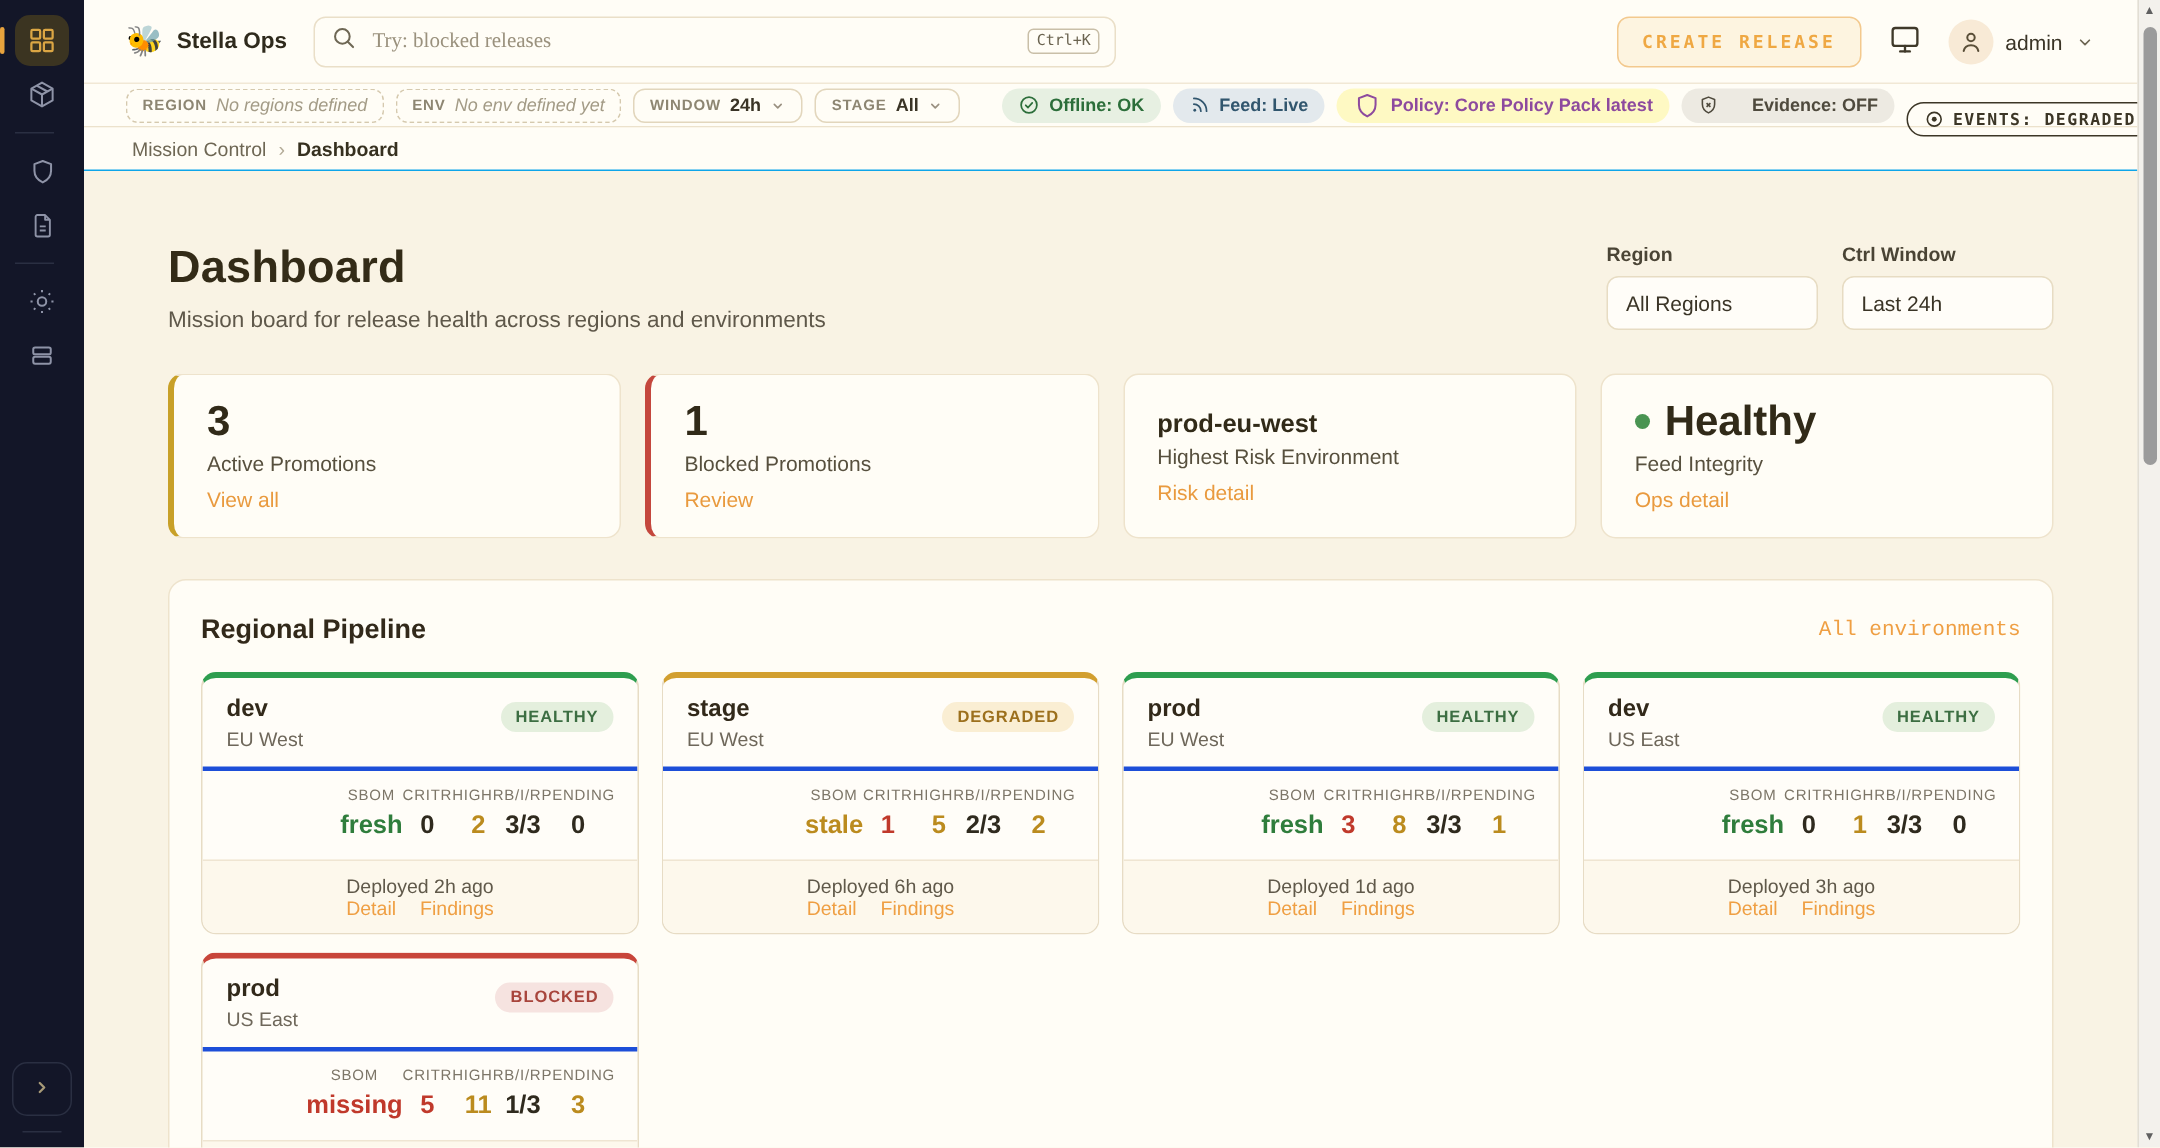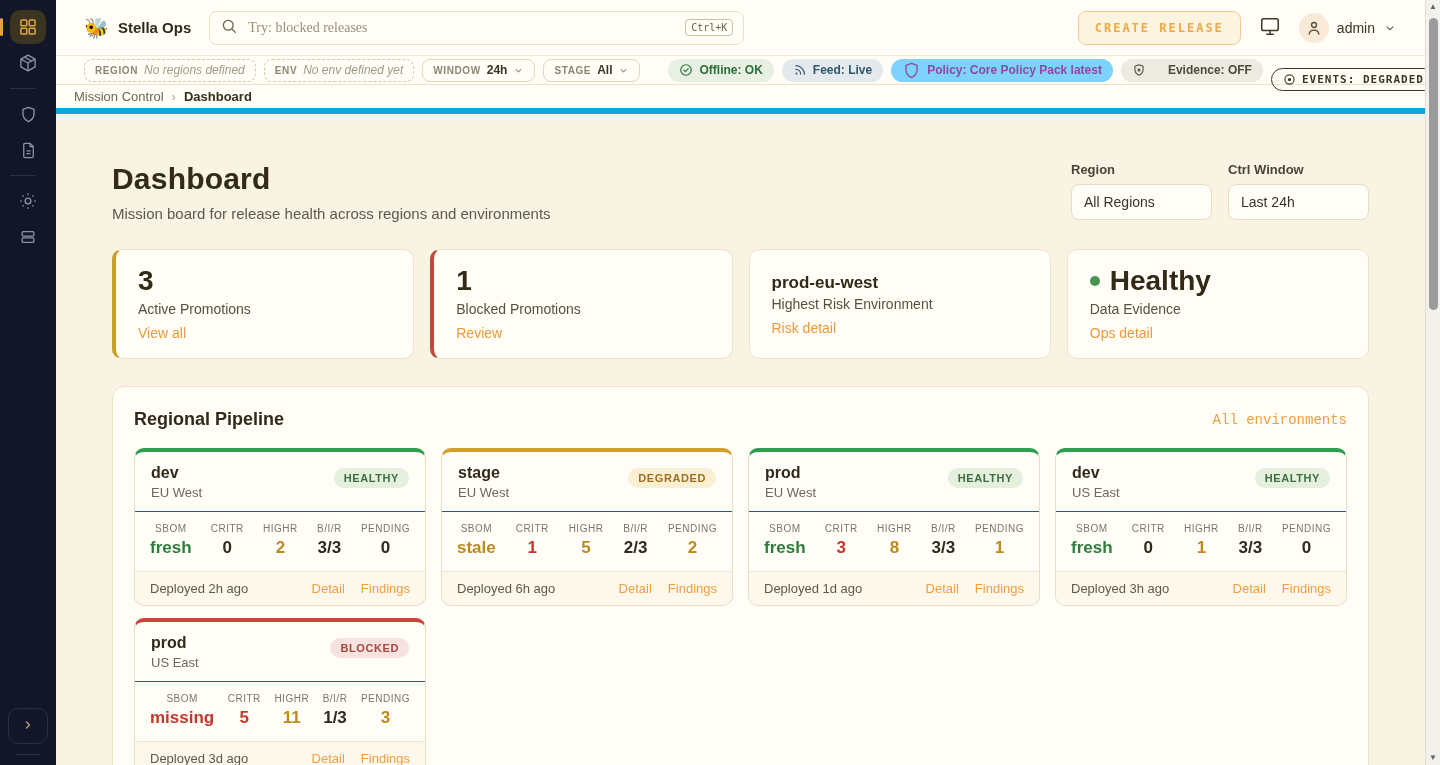--- a/index.html
+++ b/index.html
@@ -93,33 +93,33 @@
   .chip-value.placeholder { font-size:12px; font-style:italic; color:#a39b86; }
   .chip-value.strong { font-size:12px; font-weight:bold; color:#3a3426; }
   .chip .chev { color:#9a9181; }
   .vdivider { width:1px; height:16px; background:#ddd2b8; margin:0 6px; }
   .badge {
     height:23px; border-radius:999px; display:flex; align-items:center; gap:6px;
     padding:0 11px; font-size:12px; font-weight:bold; cursor:pointer;
   }
   .badge.success { background:#e7f0e2; color:#2c6e3a; }
   .badge.info    { background:#e3e9ed; color:#31566e; }
-  .badge.policy  { background:#7dd3fc; color:#8d4a9e;text-align:center; }
+  .badge.policy  { background:#fef9c3; color:#8d4a9e;text-align:center; }
   .badge.neutral { background:#edeae2; color:#4f4a3d;gap:22px; }
   .events-pill {
     height:23px; border:1.5px solid #3c3626; border-radius:999px; background:transparent;
     display:flex; align-items:center; gap:6px; padding:0 11px; color:#3c3626;
     font-size:11px; font-weight:bold; letter-spacing:1px; cursor:pointer;margin-top:18px;
   }
   .warning-text { font-size:12px; color:#a2652f; margin-left:4px; }
 
   
   .breadcrumb {
-    height:29px; background:#fffdf6; border-bottom:6px solid #0ea5e9;
-    display:flex; align-items:center; padding:0 18px; gap:8px; font-size:13px;
+    height:29px; background:#fffdf6; border-bottom:1px solid #0ea5e9;
+    display:flex; align-items:center; padding:0 32px; gap:8px; font-size:13px;
   }
   .crumb-parent { color:#6e6754; cursor:pointer; }
   .crumb-sep { color:#b3ab97; }
   .crumb-current { color:#36301f; font-weight:bold; }
 
   
   main.content { padding:48px 56px 0 56px; }
   .page-head { display:flex; justify-content:space-between; align-items:flex-start; }
   h1.page-title { font-size:30px; font-weight:bold; color:#332b17; letter-spacing:0.2px; }
   .page-sub { font-size:15px; color:#5f584a; margin-top:9px; }
@@ -165,33 +165,33 @@
   .pc-name { font-size:16px; font-weight:bold; color:#32291a; }
   .pc-region { font-size:13px; color:#6e675a; margin-top:3px; }
   .status-badge {
     align-self:flex-start; font-size:11px; font-weight:bold; letter-spacing:0.6px;
     padding:4px 10px; border-radius:999px; margin-top:4px;
   }
   .status-badge.healthy  { background:#e4efdd; color:#3c6e42; }
   .status-badge.degraded { background:#faeed3; color:#9c701d; }
   .status-badge.blocked  { background:#f6e3e0; color:#a8453c; }
   .pc-stats {
-    border-top:1px solid #1d4ed8; display:flex; justify-content:space-between;
+    border-top:3px solid #1d4ed8; display:flex; justify-content:flex-end;
     padding:11px 15px 13px 15px;
   }
   .pc-stat { text-align:center; }
   .pc-stat-label { font-size:10px; letter-spacing:0.5px; color:#7d7668; }
   .pc-stat-value { font-size:17px; font-weight:bold; margin-top:4px; }
   .c-green { color:#2f7d3c; }
   .c-amber { color:#bb8b1e; }
   .c-red   { color:#c0392b; }
   .c-dark  { color:#2f2a1e; }
   .pc-foot {
     border-top:1px solid #efe5d2; background:#fdf8ec; display:flex; align-items:center;
-    justify-content:space-between; padding:9px 15px; font-size:13px;
+    justify-content:space-between; padding:9px 15px; font-size:13px;flex-direction:column;
   }
   .pc-deployed { color:#60594a; }
   .pc-links { display:flex; gap:16px; }
   .pc-links a { color:#ef9f43; cursor:pointer; text-decoration:none; }
 </style>
 </head>
 <body>
 
 <aside class="sidebar">
   <div id="sidebar-items">
@@ -417,21 +417,21 @@
         <div class="stat-card accent-amber"><div class="stat-value-lg">
             <span>3</span>
           </div><div class="stat-label">Active Promotions</div><a class="stat-link">View all</a></div>
         <div class="stat-card accent-red"><div class="stat-value-lg">
             <span>1</span>
           </div><div class="stat-label">Blocked Promotions</div><a class="stat-link">Review</a></div>
         <div class="stat-card mid"><div class="stat-value-md"><span>prod-eu-west</span></div><div class="stat-label">Highest Risk Environment</div><a class="stat-link">Risk detail</a></div>
         <div class="stat-card"><div class="stat-value-lg">
             <span class="green-dot"></span>
             <span>Healthy</span>
-          </div><div class="stat-label">Data Evidence</div><a class="stat-link">Ops detail</a></div>
+          </div><div class="stat-label">Feed Integrity</div><a class="stat-link">Ops detail</a></div>
       </div>
 
     <section class="pipeline">
       <div class="pipe-head">
         <h2 class="pipe-title">Regional Pipeline</h2>
         <a class="pipe-link">All environments</a>
       </div>
       <div class="pipe-grid" id="pipeline-grid">
           <div class="pipe-card healthy">
             <div class="pc-head">

